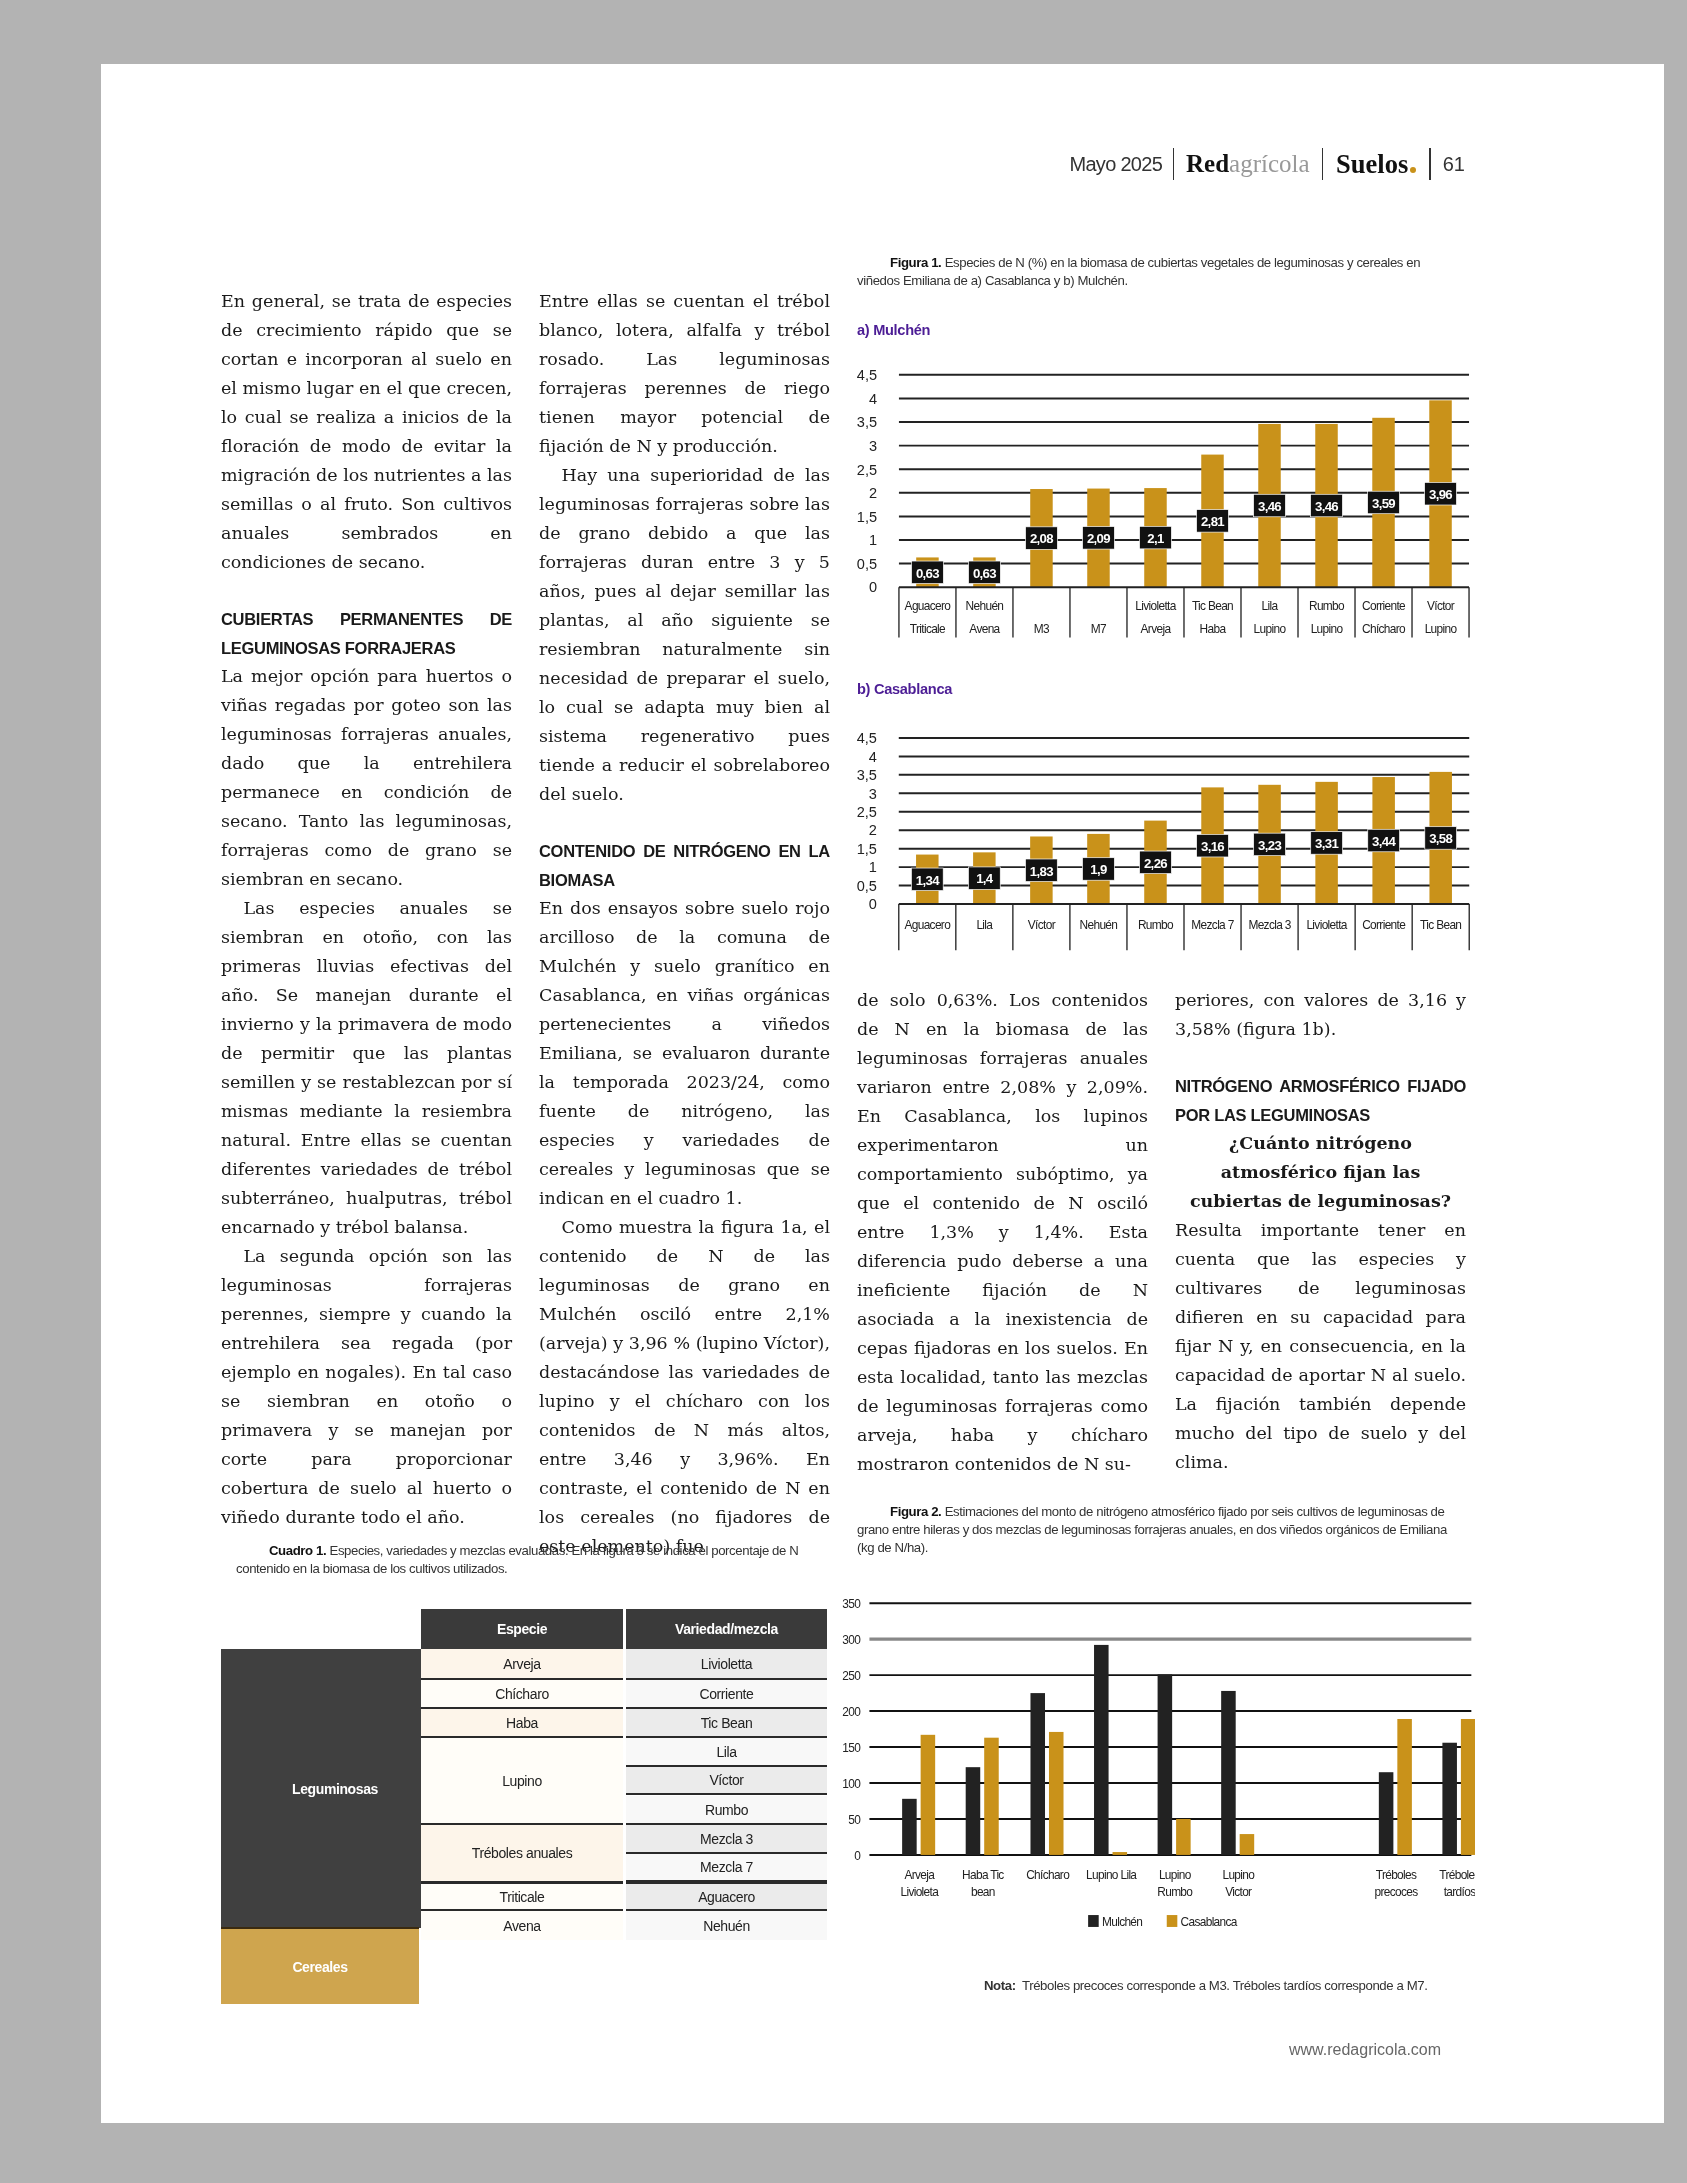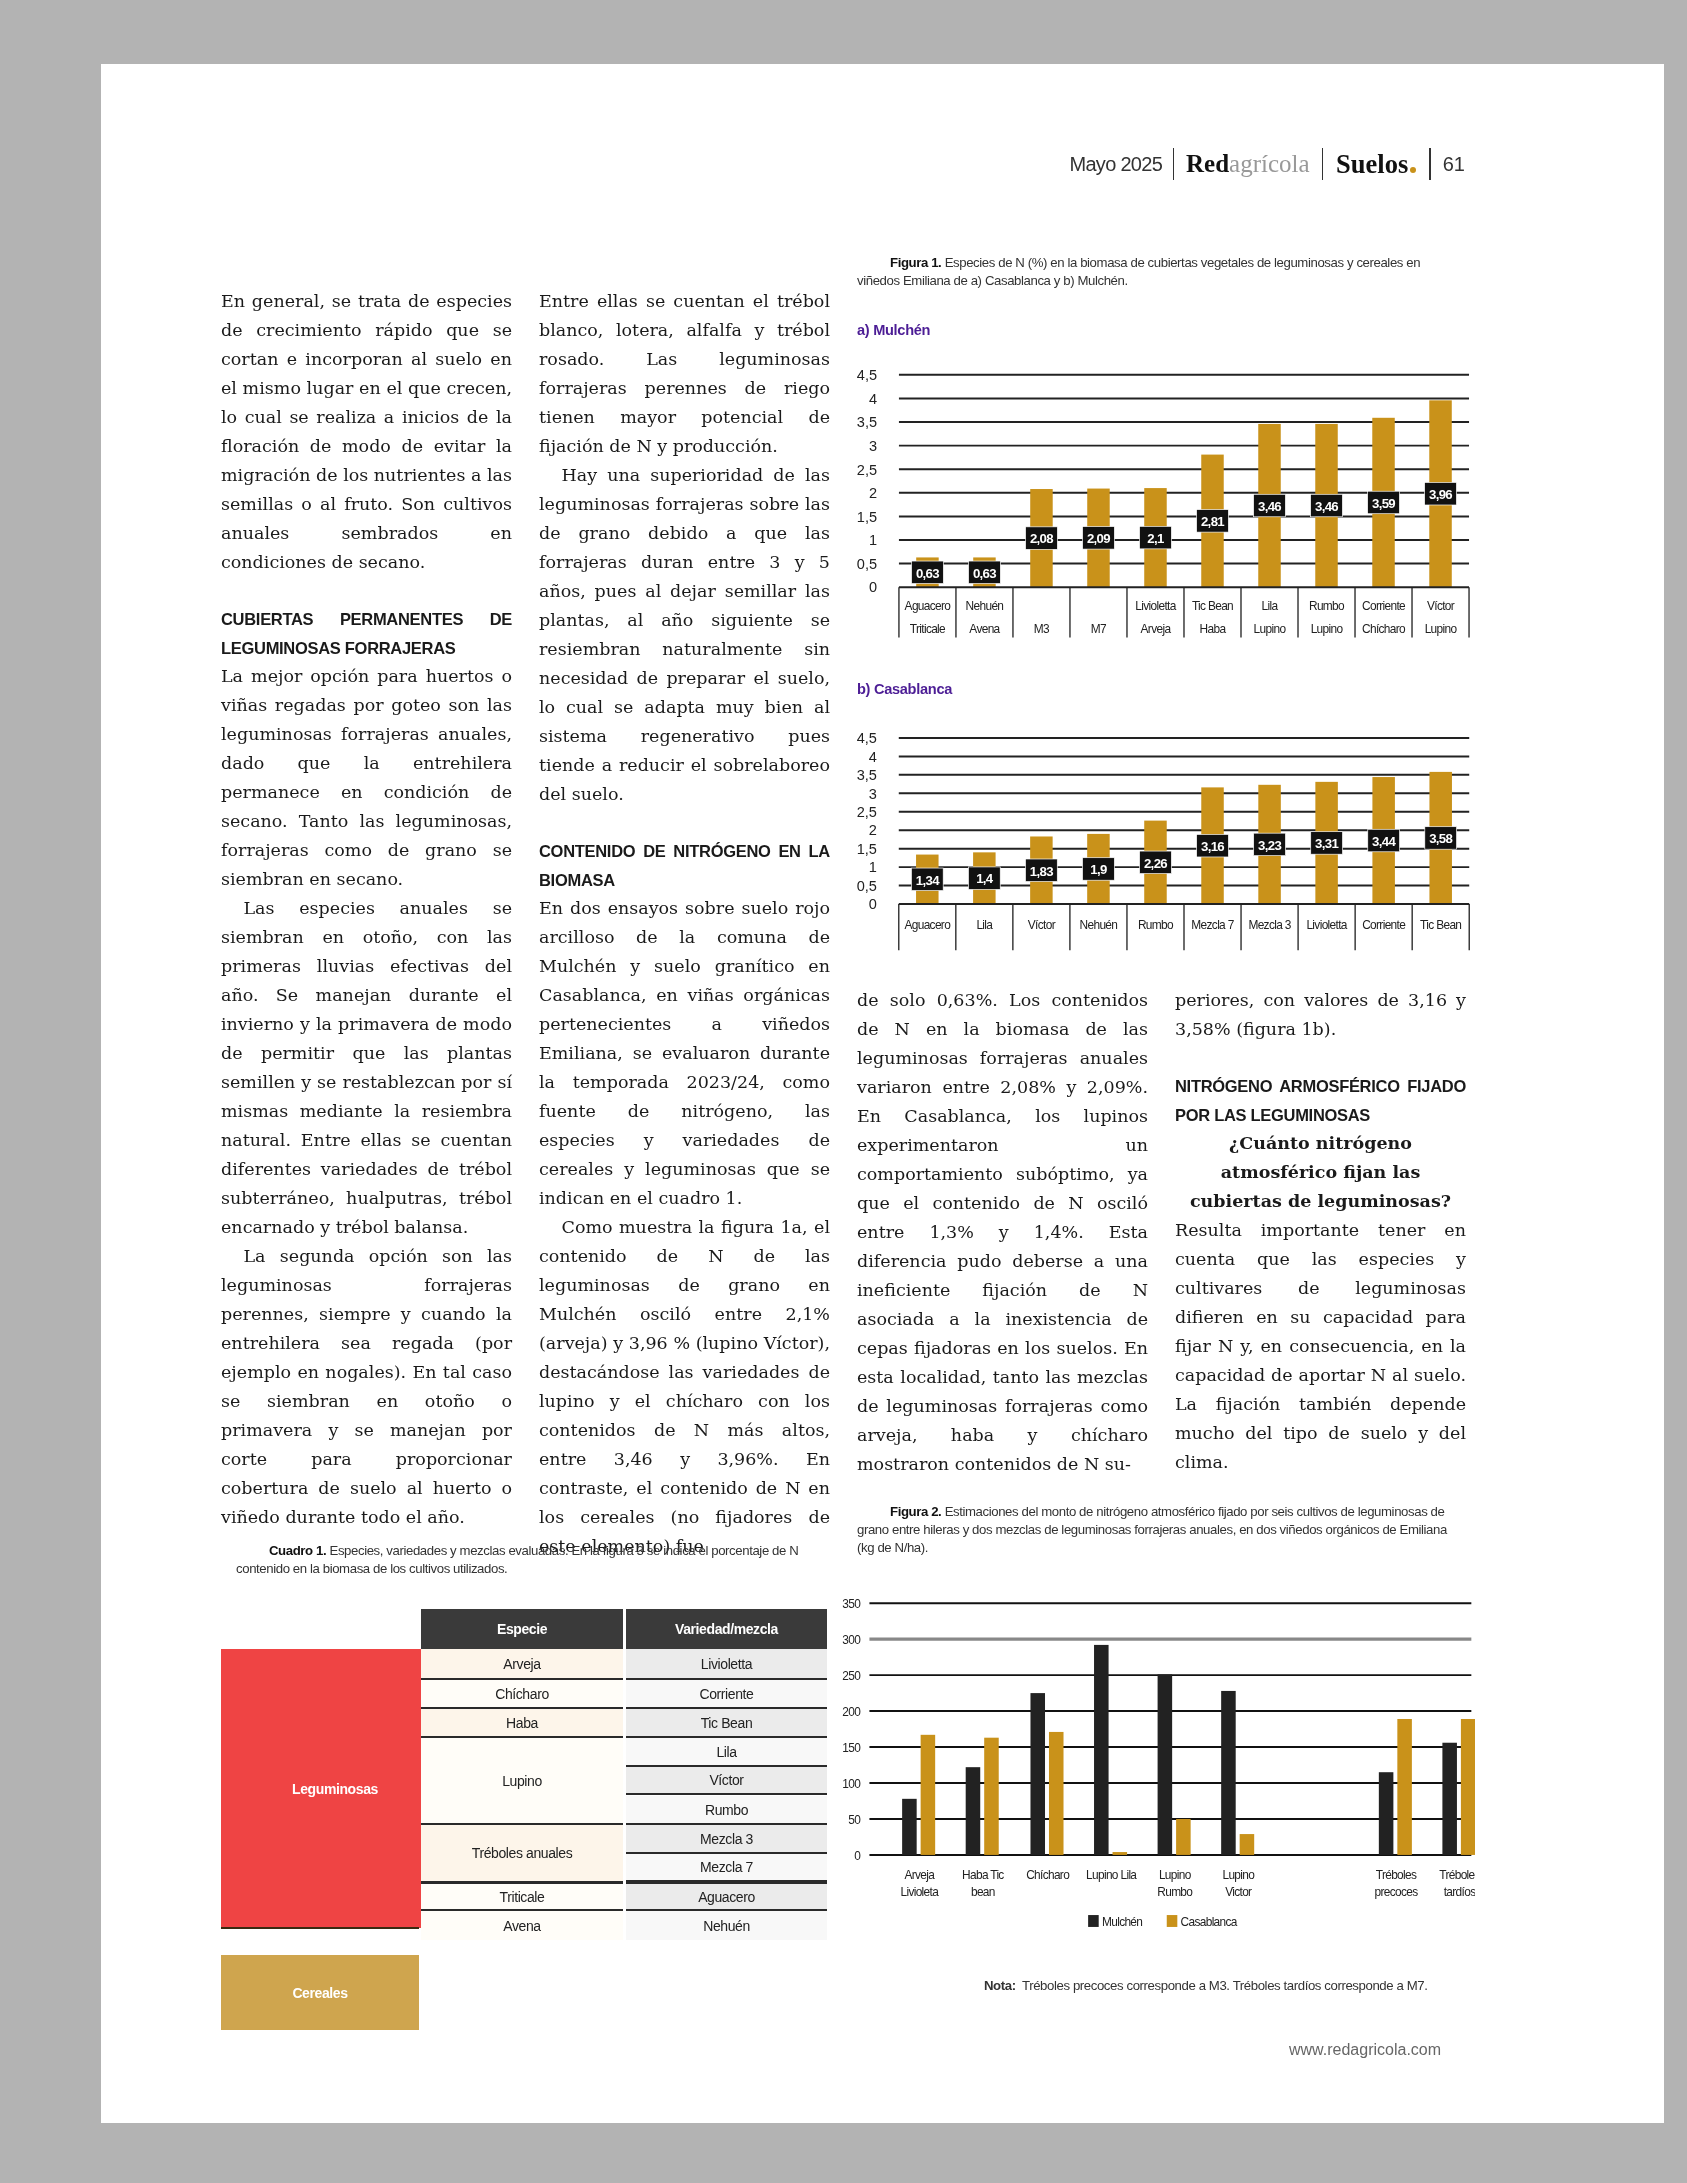--- a/index.html
+++ b/index.html
@@ -307,23 +307,23 @@
     <rect x="494" y="495" width="16" height="18" fill="#c9921a"></rect>
     <text x="515" y="512" font-size="18" fill="#222" letter-spacing="-1">Casablanca</text>
   </svg>
 <div class="note" style="left:984px; top:1978px;"><b>Nota:</b>&nbsp; <span>Tréboles precoces corresponde a M3. Tréboles tardíos corresponde a M7.</span></div>
 
 <div class="cap" style="left:236px; top:1542px; width:615px;"><b>Cuadro 1.</b> <span>Especies, variedades y mezclas evaluadas. En la figura 3 se indica el porcentaje de N contenido en la biomasa de los cultivos utilizados.</span></div>
 <div class="tbl" style="height:394px;">
   <div class="th" style="left:200px; width:202px;">Especie</div>
   <div class="th" style="left:405px; width:201px;">Variedad/mezcla</div>
 
-  <div class="grp" style="top:40px; height:279px; width:228px; background:#ef4444;">Leguminosas</div>
+  <div class="grp" style="top:40px; height:279px; width:228px; background:#404040;">Leguminosas</div>
   <div class="abs" style="left:0; top:318px; width:198px; height:2px; background:#3a2a10;"></div>
-  <div class="grp" style="top:320px; height:75px; width:198px; background:#cfa54e;margin-top:26px;">Cereales</div>
+  <div class="grp" style="top:320px; height:75px; width:198px; background:#cfa54e;">Cereales</div>
 
   <div class="cell" style="left:200px; width:202px; top:40px; height:31px; background:#fdf5ea;">Arveja</div>
   <div class="cell" style="left:200px; width:202px; top:71px; height:29px; background:#fffdf8;">Chícharo</div>
   <div class="cell" style="left:200px; width:202px; top:100px; height:29px; background:#fdf5ea;">Haba</div>
   <div class="cell" style="left:200px; width:202px; top:129px; height:87px; background:#fffdf8;">Lupino</div>
   <div class="cell" style="left:200px; width:202px; top:216px; height:58px; background:#fdf5ea;">Tréboles anuales</div>
   <div class="cell" style="left:200px; width:202px; top:273px; height:29px; background:#fffdf8; border-top:2px solid #2a2a2a;">Triticale</div>
   <div class="cell" style="left:200px; width:202px; top:302px; height:29px; background:#fffdf8; border-bottom:none;">Avena</div>
 
   <div class="cell" style="left:405px; width:201px; top:40px; height:31px; background:#ebebeb;">Livioletta</div>

